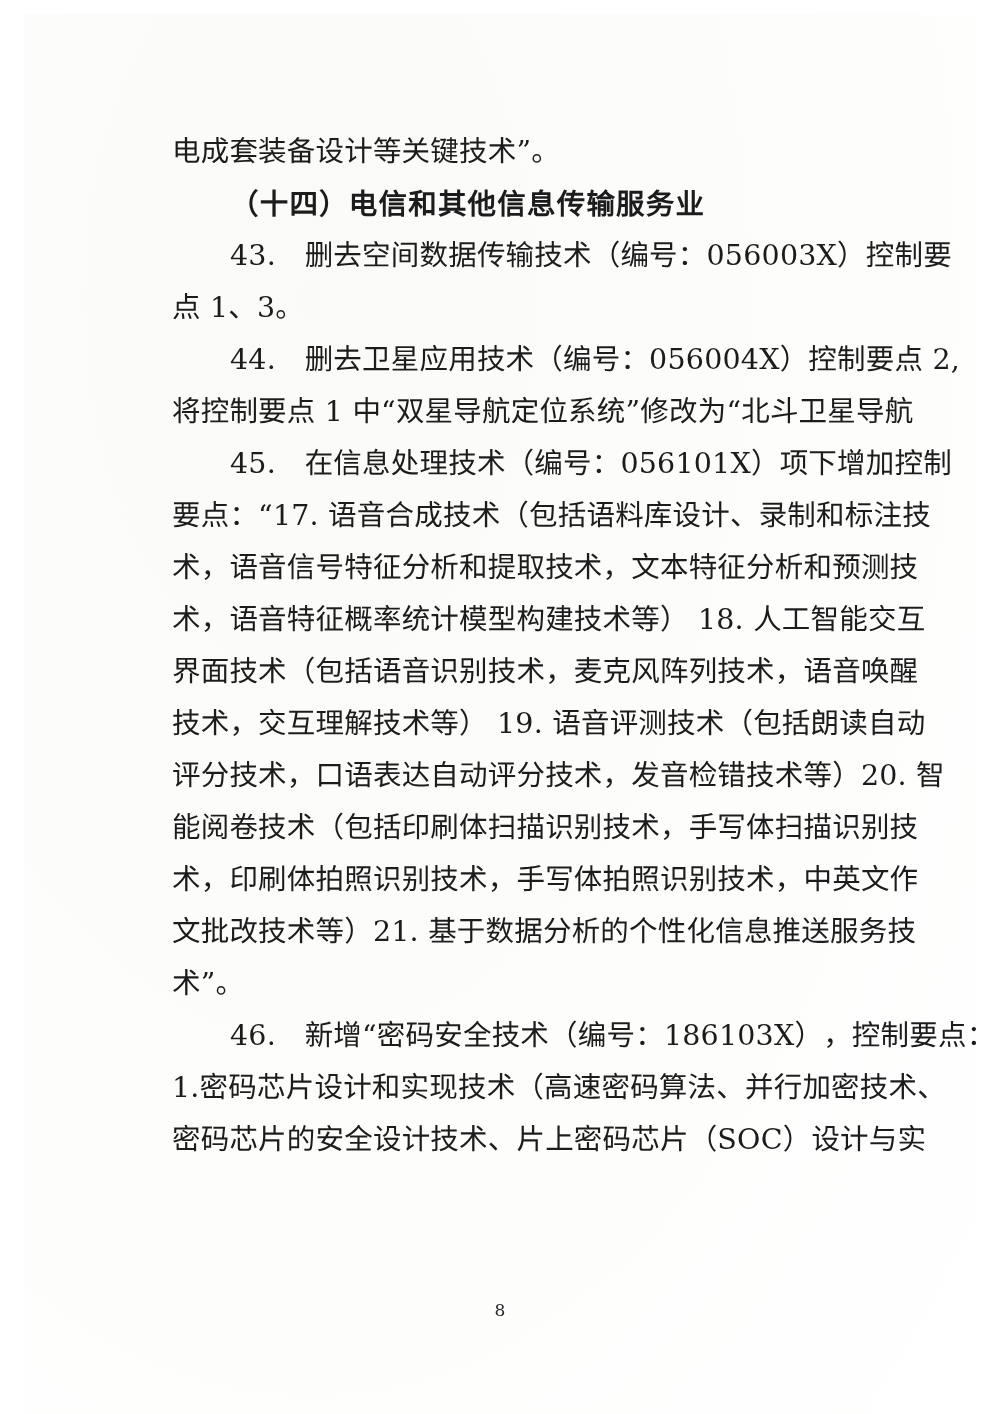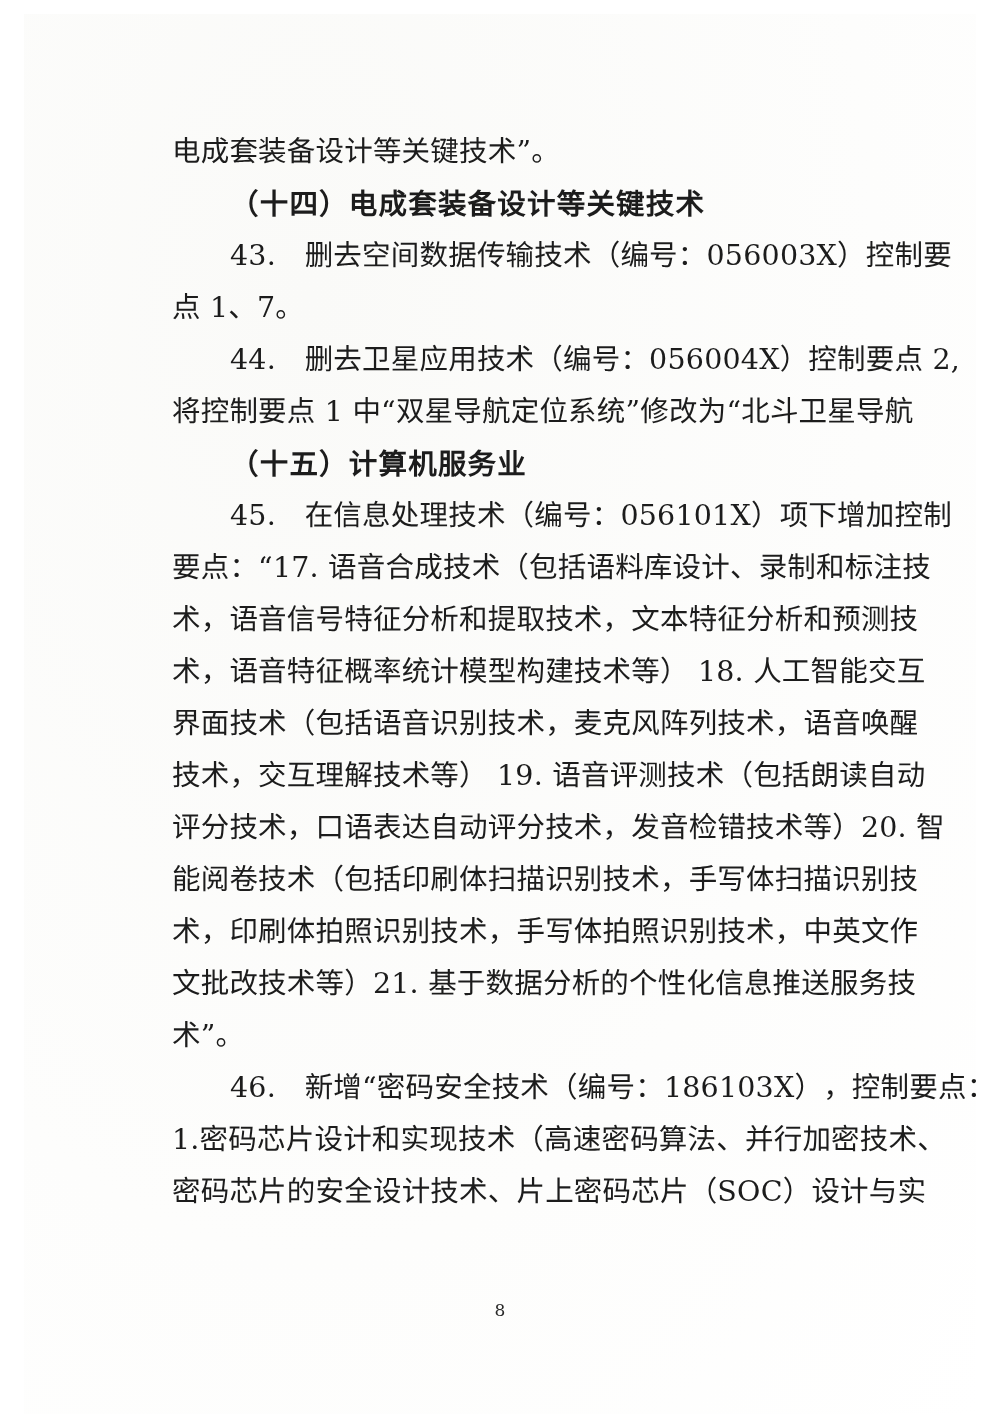--- a/index.html
+++ b/index.html
@@ -87,21 +87,21 @@
     z-index: 2;
   }
 </style>
 </head>
 <body>
 
 <div class="page">
 
   <div class="text-column">
     <div class="line">电成套装备设计等关键技术”。</div>
-    <div class="line heading">（十四）电成套装备设计等关键技术</div>
+    <div class="line heading">（十四）电信和其他信息传输服务业</div>
     <div class="line indent justify">
         <span>4</span>
         <span>3</span>
         <span>.</span>
         <span>　</span>
         <span>删</span>
         <span>去</span>
         <span>空</span>
         <span>间</span>
         <span>数</span>
@@ -119,21 +119,21 @@
         <span>6</span>
         <span>0</span>
         <span>0</span>
         <span>3</span>
         <span>X</span>
         <span>）</span>
         <span>控</span>
         <span>制</span>
         <span>要</span>
       </div>
-    <div class="line">点 1、7。</div>
+    <div class="line">点 1、3。</div>
     <div class="line indent justify">
         <span>4</span>
         <span>4</span>
         <span>.</span>
         <span>　</span>
         <span>删</span>
         <span>去</span>
         <span>卫</span>
         <span>星</span>
         <span>应</span>
@@ -184,21 +184,20 @@
         <span>改</span>
         <span>为</span>
         <span>“</span>
         <span>北</span>
         <span>斗</span>
         <span>卫</span>
         <span>星</span>
         <span>导</span>
         <span>航</span>
       </div>
-    <div class="line heading">（十五）计算机服务业</div>
     <div class="line indent justify">
         <span>4</span>
         <span>5</span>
         <span>.</span>
         <span>　</span>
         <span>在</span>
         <span>信</span>
         <span>息</span>
         <span>处</span>
         <span>理</span>

